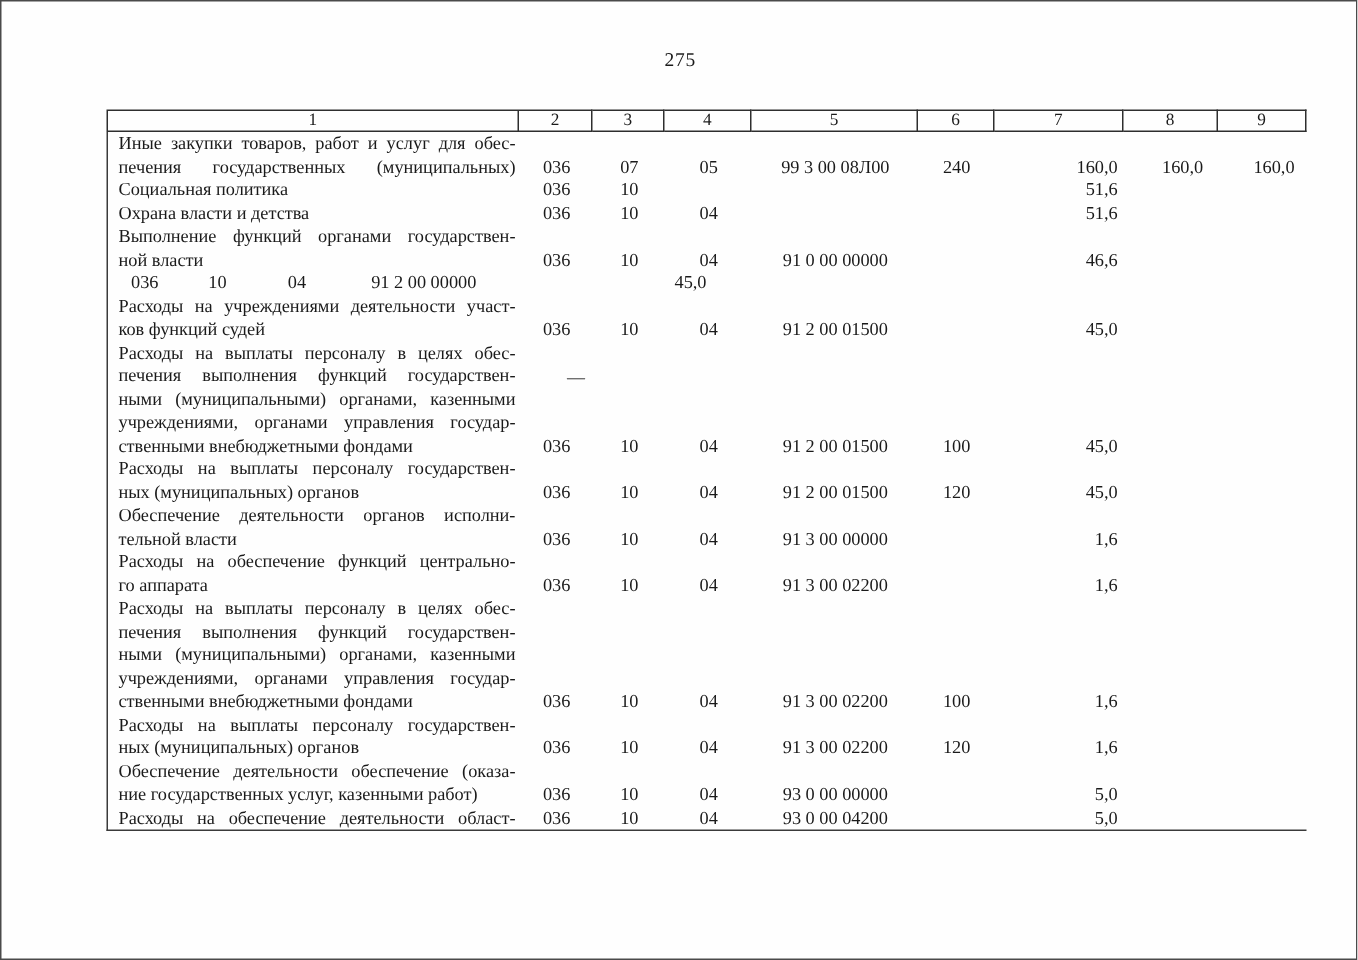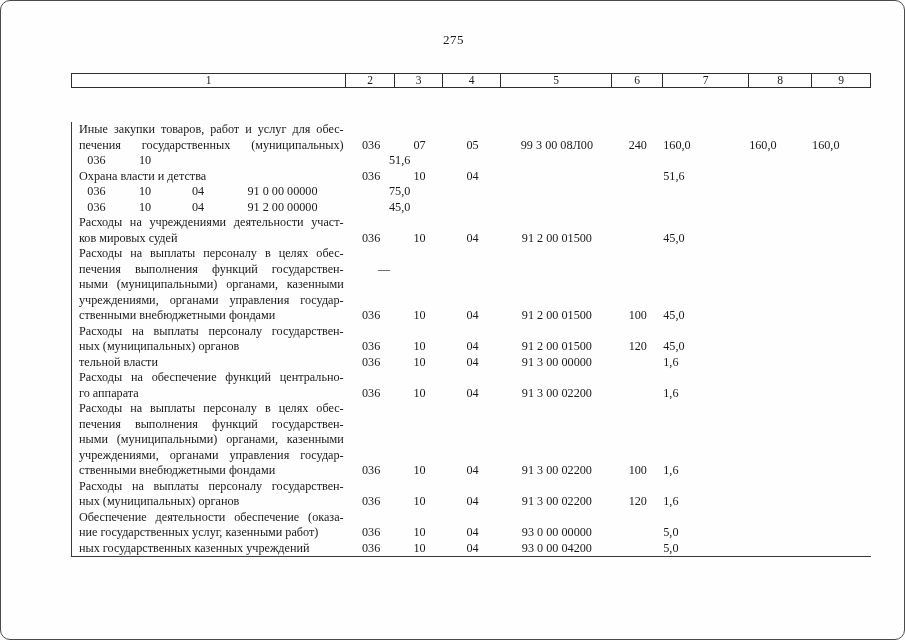--- a/index.html
+++ b/index.html
@@ -2,21 +2,21 @@
 <html><head>
 <meta charset="utf-8">
 <style>
   html,body{margin:0;padding:0;background:#ffffff;}
   .page{
     position:relative;
     width:905px;height:640px;
     box-sizing:border-box;
     background:#fefefe;
     border:1px solid #4a4a4a;
-    border-radius:10px;
+    border-radius:0;
     font-family:"Liberation Serif","DejaVu Serif",serif;
     color:#1a1a1a;
     overflow:hidden;
   }
   .page-number{
     position:absolute;top:31px;left:0;width:905px;
     text-align:center;font-size:13px;letter-spacing:0.5px;
   }
   .table{position:absolute;left:70px;top:72px;width:800px;}
   .thead{display:flex;}
@@ -25,38 +25,37 @@
     height:15px;
     border:1px solid #2e2e2e;
     border-left:none;
     font-size:11.5px;line-height:13px;
     text-align:center;
   }
   .hcell:first-child{border-left:1px solid #2e2e2e;}
   .tbody{
     border-left:1px solid #3a3a3a;
     border-bottom:1px solid #3a3a3a;
-    margin-top:34px;
   }
   .trow{display:flex;align-items:flex-end;position:relative;}
   .cell{box-sizing:border-box;}
   .c1{width:275px;}
   .c2{width:49px;}
   .c3{width:48px;}
   .c4{width:58px;}
   .c5{width:111px;}
   .c6{width:51px;}
   .c7{width:86px;}
   .c8{width:63px;}
   .c9{width:59px;}
   .cell.c1{padding-left:7px;padding-right:3px;}
   .line{font-size:12.2px;line-height:15.5px;}
   .jl{text-align:justify;text-align-last:justify;}
   .num{font-size:12.2px;line-height:15.5px;text-align:center;}
-  .num.right{text-align:left;}
+  .num.right{text-align:right;}
   .num.c7{padding-right:4px;}
   .num.c8{padding-right:10px;}
   .num.c9{padding-right:8px;}
   .artifact{
     position:absolute;left:306px;top:17px;
     font-size:12px;line-height:12px;
   }
 </style>
 </head>
 <body>
@@ -84,20 +83,23 @@
           <div class="cell num c2">036</div>
           <div class="cell num c3">07</div>
           <div class="cell num c4">05</div>
           <div class="cell num c5">99 3 00 08Л00</div>
           <div class="cell num c6">240</div>
           <div class="cell num c7 right">160,0</div>
           <div class="cell num c8 right">160,0</div>
           <div class="cell num c9 right">160,0</div>
         </div>
         <div class="trow">
+          <div class="cell c1">
+            <div class="line">Социальная политика</div>
+          </div>
           <div class="cell num c2">036</div>
           <div class="cell num c3">10</div>
           <div class="cell num c4">&nbsp;</div>
           <div class="cell num c5">&nbsp;</div>
           <div class="cell num c6">&nbsp;</div>
           <div class="cell num c7 right">51,6</div>
           <div class="cell num c8 right">&nbsp;</div>
           <div class="cell num c9 right">&nbsp;</div>
         </div>
         <div class="trow">
@@ -107,43 +109,47 @@
           <div class="cell num c2">036</div>
           <div class="cell num c3">10</div>
           <div class="cell num c4">04</div>
           <div class="cell num c5">&nbsp;</div>
           <div class="cell num c6">&nbsp;</div>
           <div class="cell num c7 right">51,6</div>
           <div class="cell num c8 right">&nbsp;</div>
           <div class="cell num c9 right">&nbsp;</div>
         </div>
         <div class="trow">
+          <div class="cell c1">
+            <div class="line jl">Выполнение функций органами государствен-</div>
+            <div class="line">ной власти</div>
+          </div>
           <div class="cell num c2">036</div>
           <div class="cell num c3">10</div>
           <div class="cell num c4">04</div>
           <div class="cell num c5">91 0 00 00000</div>
           <div class="cell num c6">&nbsp;</div>
-          <div class="cell num c7 right">75,0</div>
+          <div class="cell num c7 right">46,6</div>
           <div class="cell num c8 right">&nbsp;</div>
           <div class="cell num c9 right">&nbsp;</div>
         </div>
         <div class="trow">
           <div class="cell num c2">036</div>
           <div class="cell num c3">10</div>
           <div class="cell num c4">04</div>
           <div class="cell num c5">91 2 00 00000</div>
           <div class="cell num c6">&nbsp;</div>
           <div class="cell num c7 right">45,0</div>
           <div class="cell num c8 right">&nbsp;</div>
           <div class="cell num c9 right">&nbsp;</div>
         </div>
         <div class="trow">
           <div class="cell c1">
             <div class="line jl">Расходы на учреждениями деятельности участ-</div>
-            <div class="line">ков мировых судей</div>
+            <div class="line">ков функций судей</div>
           </div>
           <div class="cell num c2">036</div>
           <div class="cell num c3">10</div>
           <div class="cell num c4">04</div>
           <div class="cell num c5">91 2 00 01500</div>
           <div class="cell num c6">&nbsp;</div>
           <div class="cell num c7 right">45,0</div>
           <div class="cell num c8 right">&nbsp;</div>
           <div class="cell num c9 right">&nbsp;</div>
         </div>
@@ -174,20 +180,21 @@
           <div class="cell num c3">10</div>
           <div class="cell num c4">04</div>
           <div class="cell num c5">91 2 00 01500</div>
           <div class="cell num c6">120</div>
           <div class="cell num c7 right">45,0</div>
           <div class="cell num c8 right">&nbsp;</div>
           <div class="cell num c9 right">&nbsp;</div>
         </div>
         <div class="trow">
           <div class="cell c1">
+            <div class="line jl">Обеспечение деятельности органов исполни-</div>
             <div class="line">тельной власти</div>
           </div>
           <div class="cell num c2">036</div>
           <div class="cell num c3">10</div>
           <div class="cell num c4">04</div>
           <div class="cell num c5">91 3 00 00000</div>
           <div class="cell num c6">&nbsp;</div>
           <div class="cell num c7 right">1,6</div>
           <div class="cell num c8 right">&nbsp;</div>
           <div class="cell num c9 right">&nbsp;</div>
@@ -246,21 +253,21 @@
           <div class="cell num c3">10</div>
           <div class="cell num c4">04</div>
           <div class="cell num c5">93 0 00 00000</div>
           <div class="cell num c6">&nbsp;</div>
           <div class="cell num c7 right">5,0</div>
           <div class="cell num c8 right">&nbsp;</div>
           <div class="cell num c9 right">&nbsp;</div>
         </div>
         <div class="trow">
           <div class="cell c1">
-            <div class="line">ных государственных казенных учреждений</div>
+            <div class="line jl">Расходы на обеспечение деятельности област-</div>
           </div>
           <div class="cell num c2">036</div>
           <div class="cell num c3">10</div>
           <div class="cell num c4">04</div>
           <div class="cell num c5">93 0 00 04200</div>
           <div class="cell num c6">&nbsp;</div>
           <div class="cell num c7 right">5,0</div>
           <div class="cell num c8 right">&nbsp;</div>
           <div class="cell num c9 right">&nbsp;</div>
         </div>

